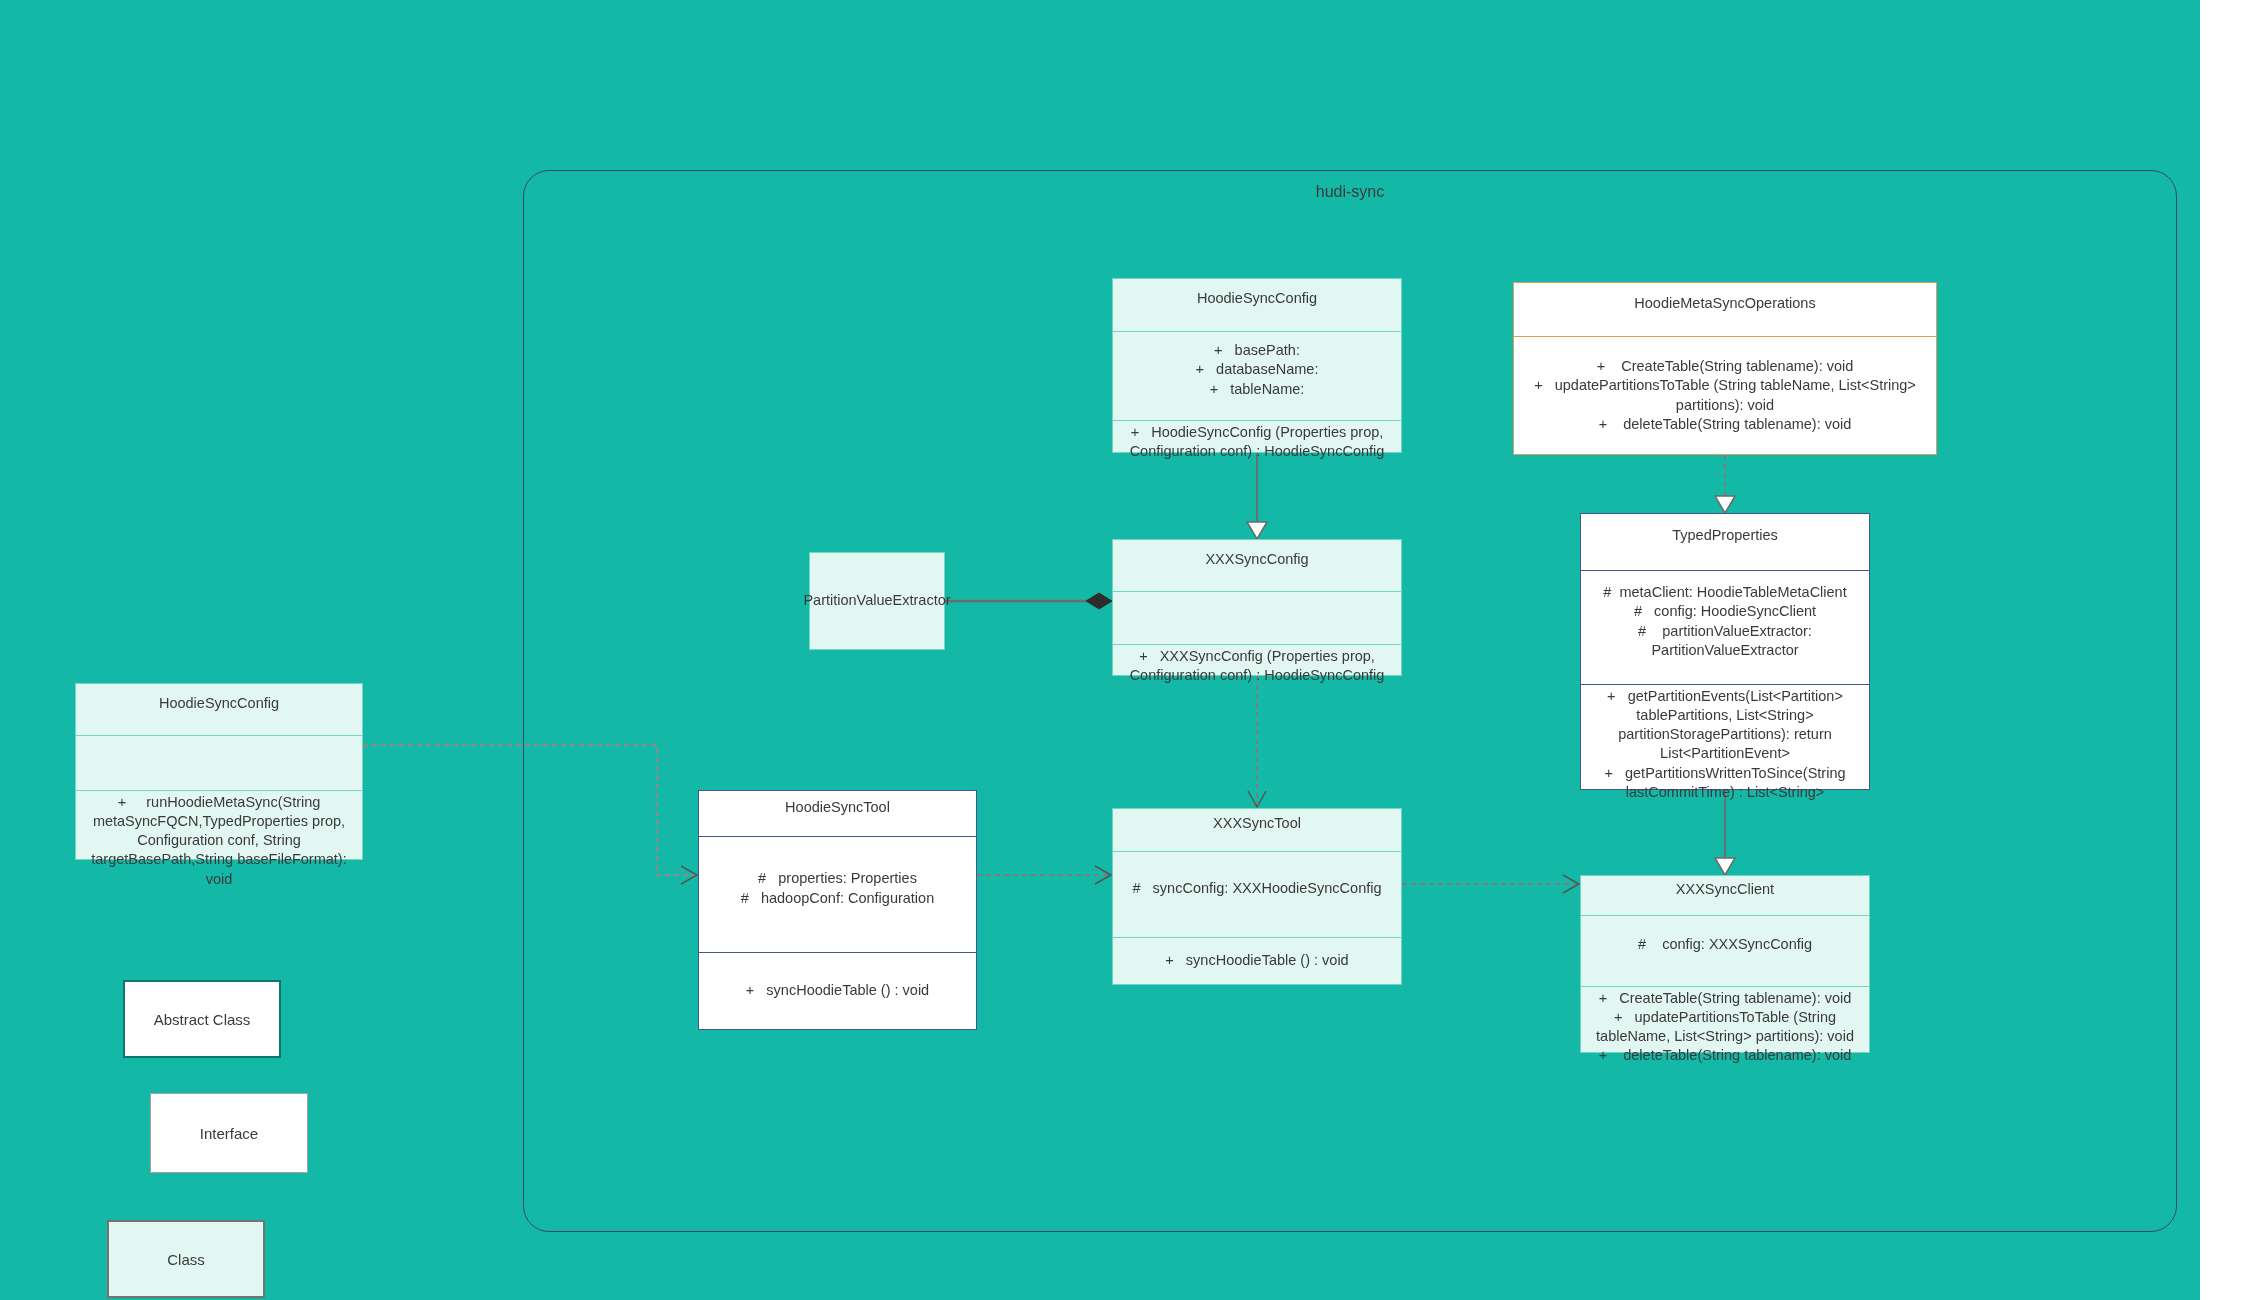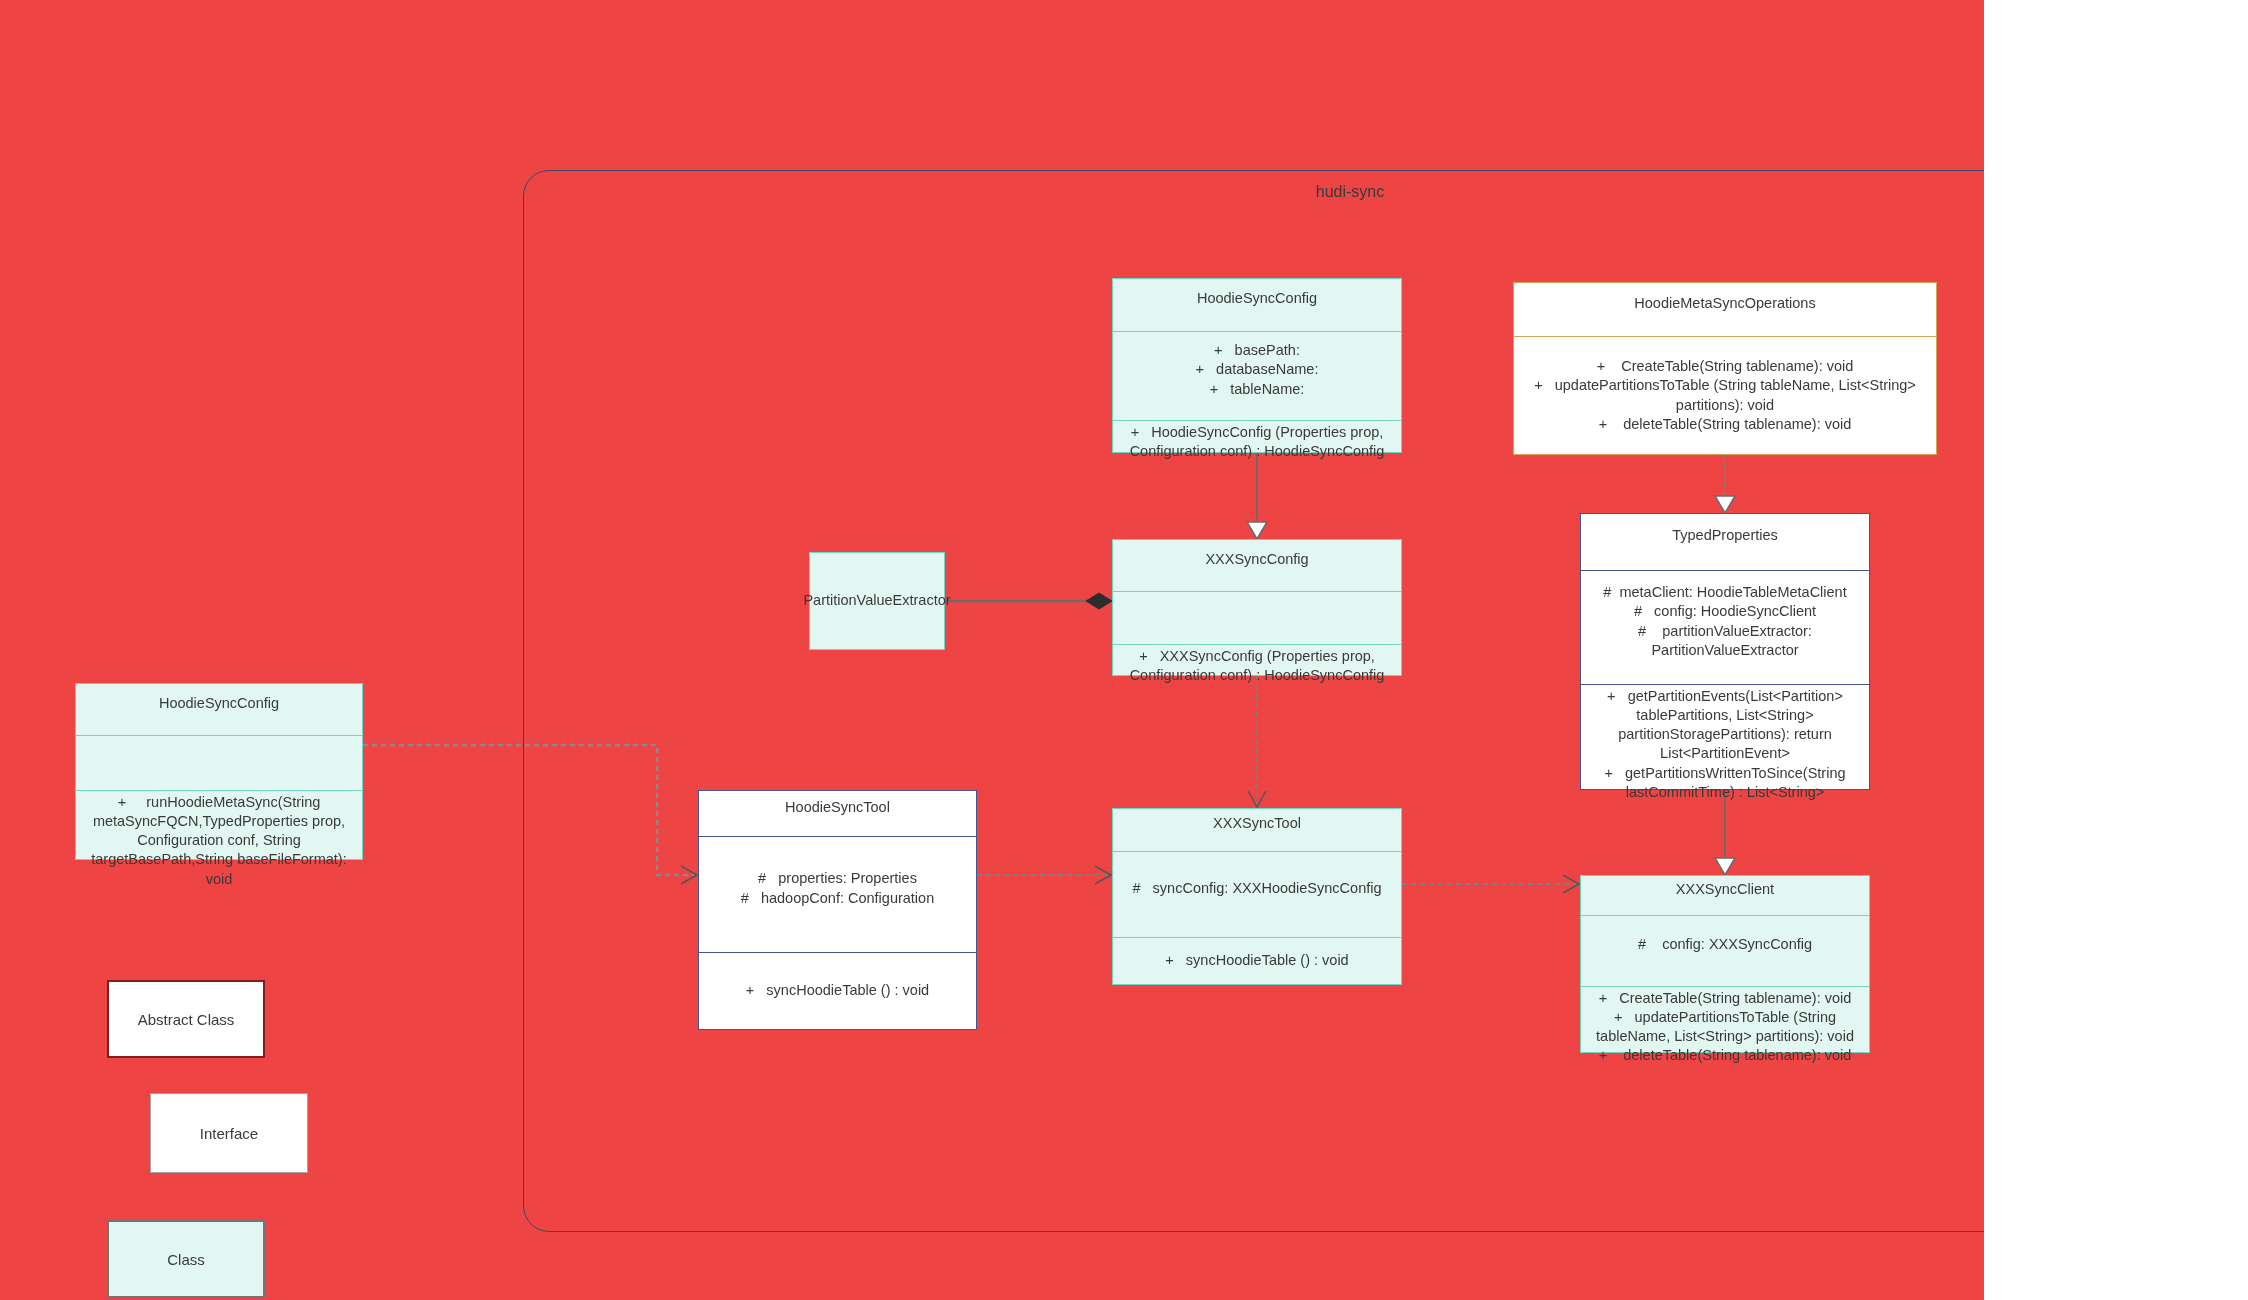--- a/index.html
+++ b/index.html
@@ -1,18 +1,18 @@
 <!DOCTYPE html>
 <html><head>
 <meta charset="utf-8">
 <style>
   html,body{margin:0;padding:0;background:#ffffff;}
   #canvas{
-    position:relative;width:1984px;height:1300px;background:#ef4444;overflow:hidden;
-    font-family:"Liberation Sans","DejaVu Sans",sans-serif;color:#3a3a3a;
+    position:relative;width:2180px;height:1300px;background:#14b8a6;overflow:hidden;
+    font-family:"Liberation Sans","DejaVu Sans",sans-serif;color:#3a3a3a;padding-left:20px;
   }
   #connectors{position:absolute;left:0;top:0;width:2248px;height:1300px;pointer-events:none;}
   .container{
     position:absolute;left:523px;top:170px;width:1654px;height:1062px;
     border:1.5px solid #3c4766;border-radius:26px;background:transparent;box-sizing:border-box;
   }
   .container-title{
     position:absolute;top:12px;left:0;width:100%;text-align:center;font-size:16px;color:#3a3a3a;
   }
   .box{
@@ -25,21 +25,21 @@
   .sec{
     display:flex;flex-direction:column;align-items:center;justify-content:center;
     box-sizing:border-box;padding:2px 8px;flex-shrink:0;
   }
   .sec.grow{flex:1 1 auto;}
   .sec + .sec{border-top:1px solid var(--bc);}
   .legend-box{
     position:absolute;display:flex;align-items:center;justify-content:center;
     box-sizing:border-box;font-size:15px;background:#ffffff;
   }
-  .legend-box.abstract{border:2px solid #7f1d1d;}
+  .legend-box.abstract{border:2px solid #0f766e;margin-left:16px;}
   .legend-box.interface{border:1px solid #a3a3a3;margin-left:43px;}
   .legend-box.class{border:2px solid #737373;background:#e3f7f2;}
 </style>
 </head>
 <body>
 
 <div id="canvas">
 
   <svg id="connectors" viewBox="0 0 2248 1300">
 

